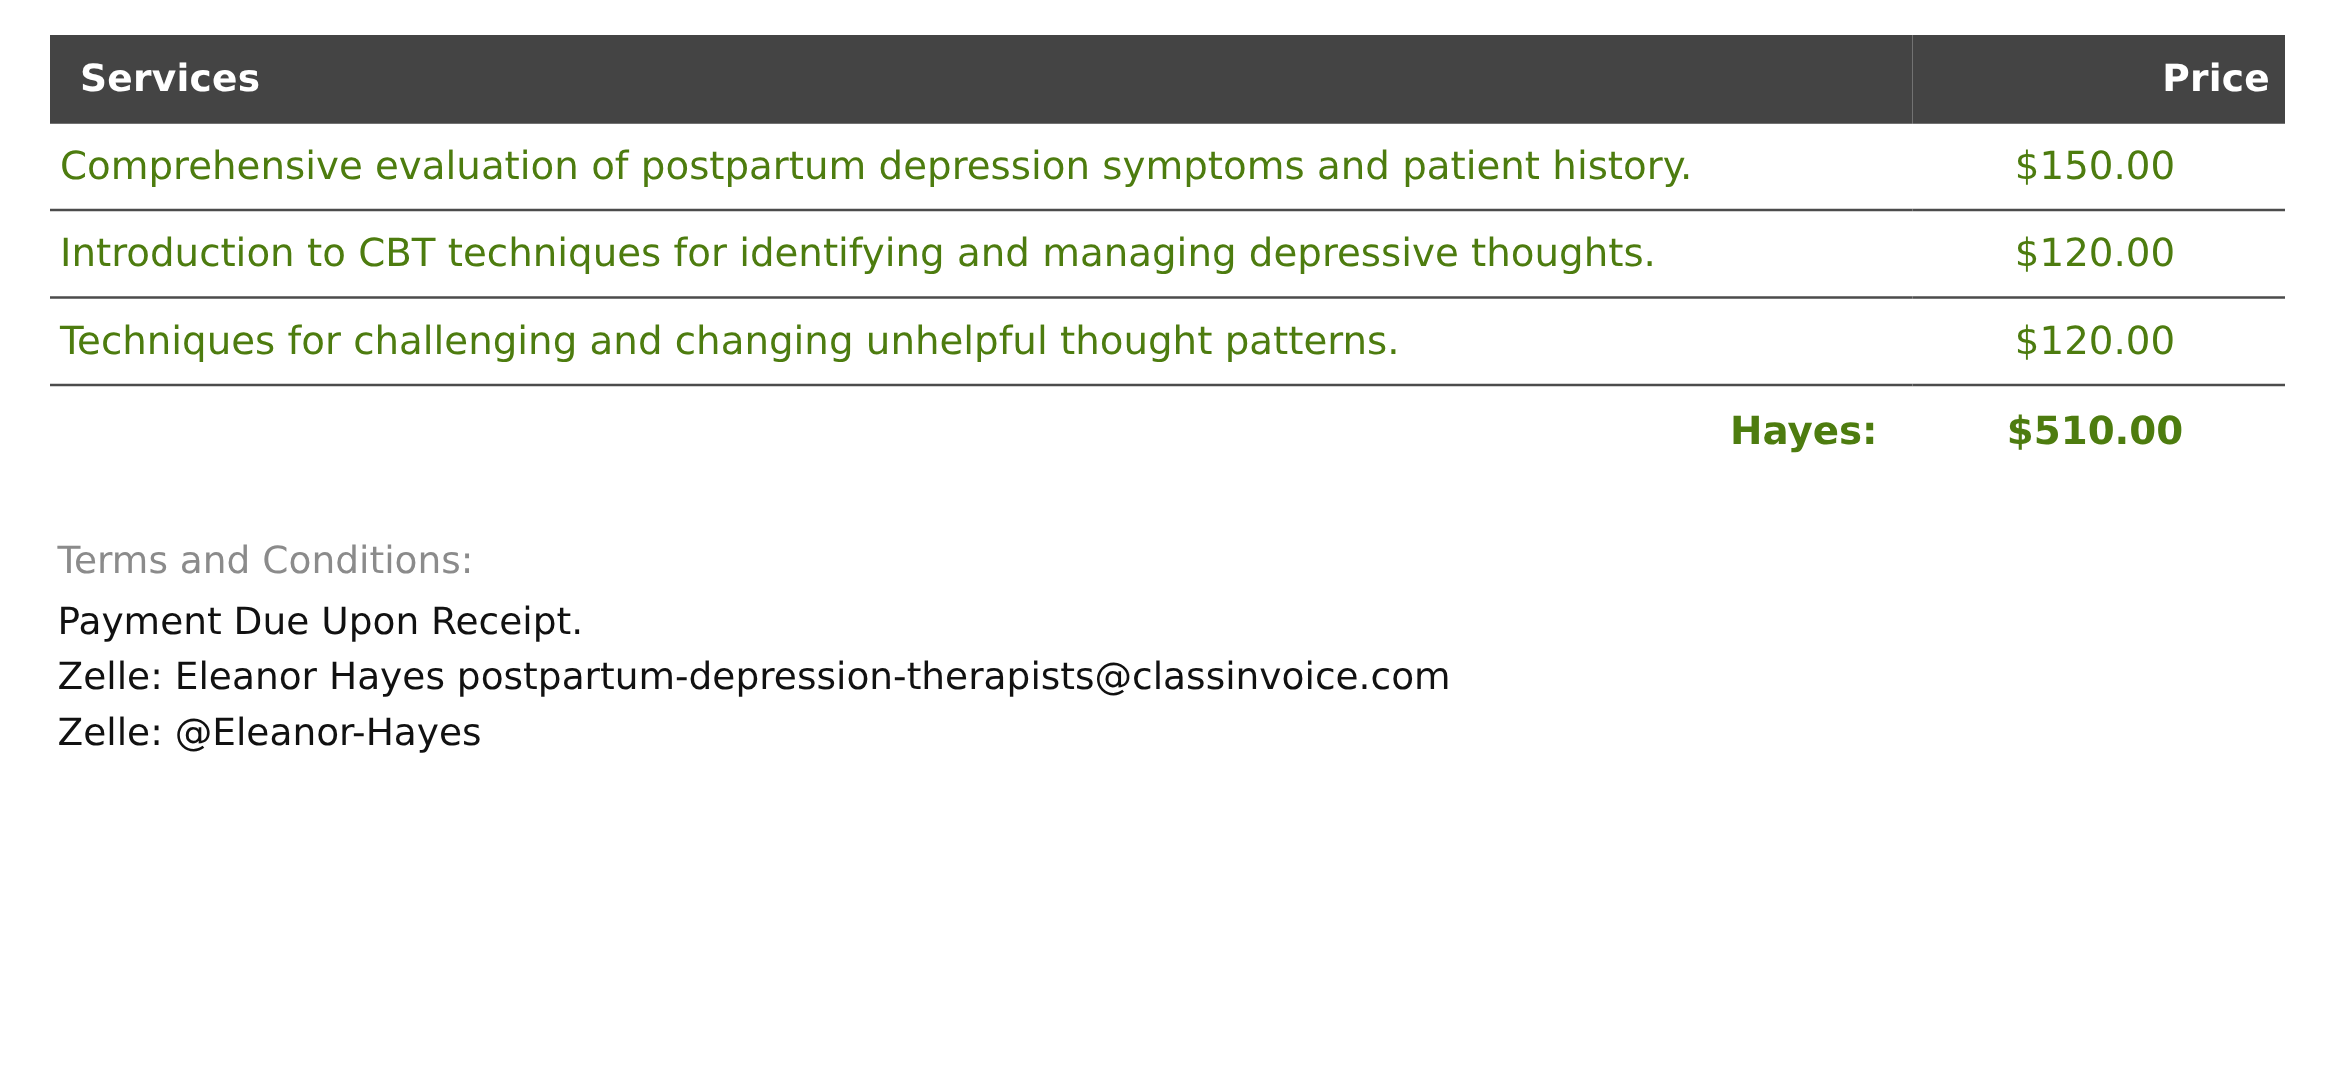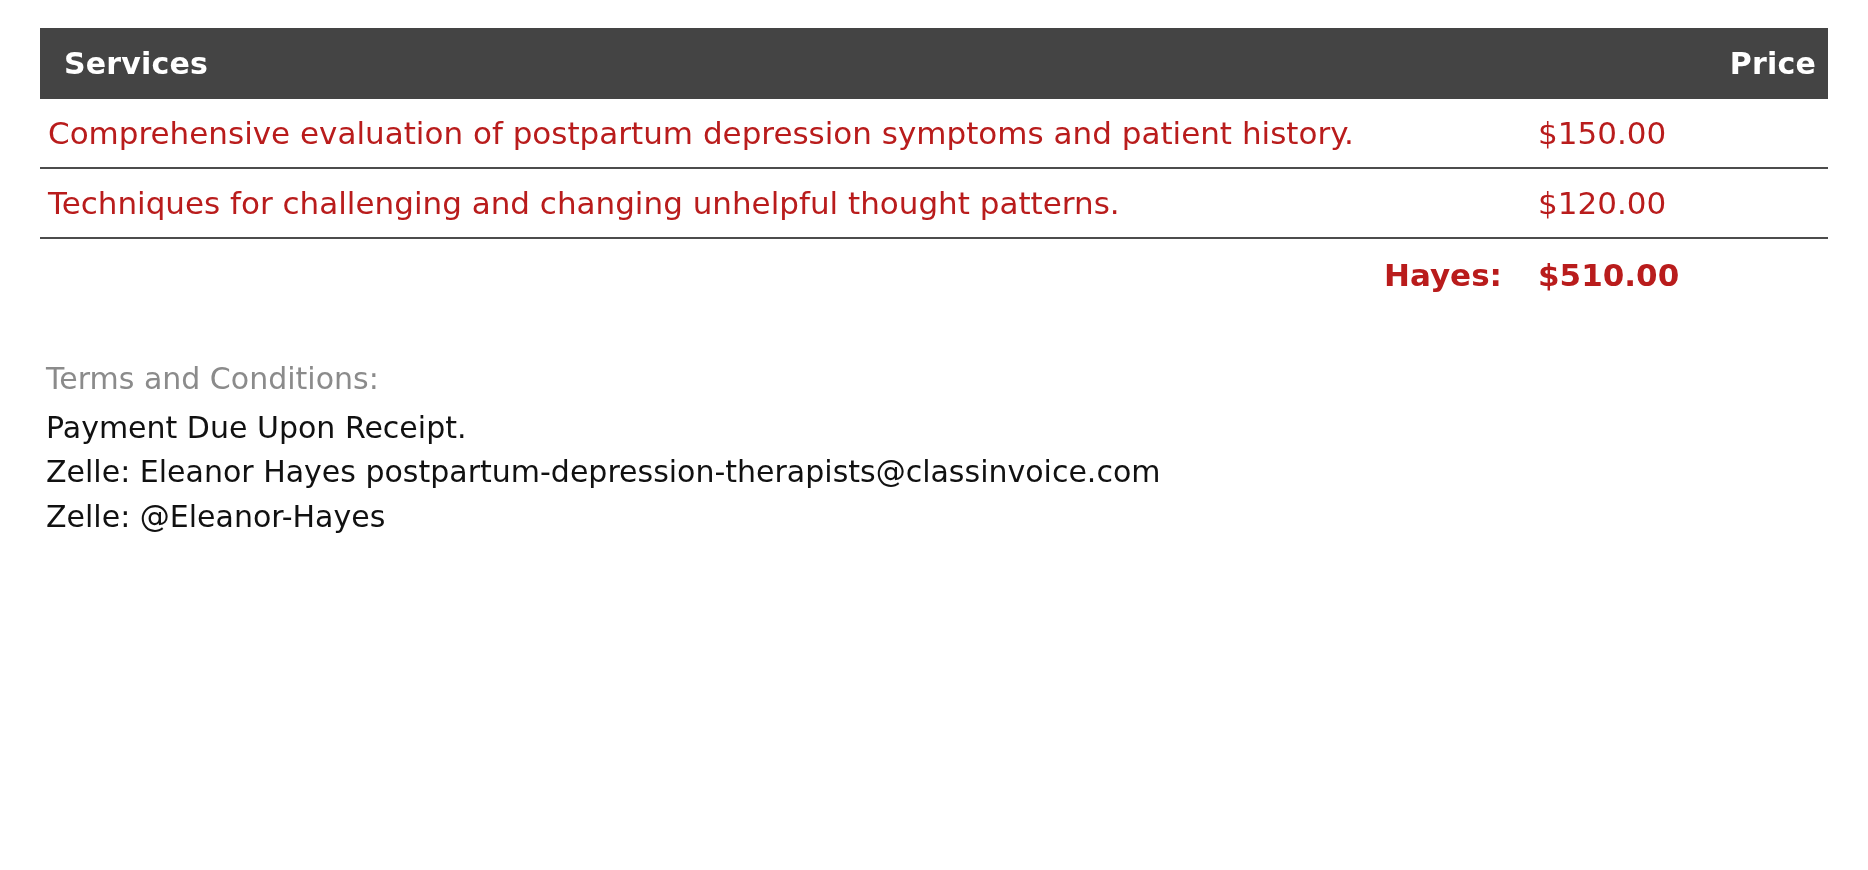--- a/index.html
+++ b/index.html
@@ -41,24 +41,24 @@
     padding-right: 12px;
   }
   .col-service { width: 1490px; }
   .col-price { width: 298px; }
 
   .invoice-table tbody td {
     font-size: 31px;
     padding: 16px 8px 16px 8px;
     border-bottom: 2px solid #4c4c4c;
     vertical-align: middle;
-    color: #b91c1c;
+    color: #4d7c0f;
   }
   .invoice-table tbody td.price-cell {
-    text-align: left;
+    text-align: center;
     padding-right: 14px;
     white-space: nowrap;
   }
   .invoice-table tbody tr.total-row td {
     border-bottom: none;
     font-weight: bold;
     font-size: 31px;
     padding-top: 18px;
   }
   .invoice-table tbody tr.total-row td.total-label {
@@ -96,20 +96,24 @@
         <th>Services</th>
         <th class="price-col">Price</th>
       </tr>
     </thead>
     <tbody>
       <tr>
         <td>Comprehensive evaluation of postpartum depression symptoms and patient history.</td>
         <td class="price-cell">$150.00</td>
       </tr>
       <tr>
+        <td>Introduction to CBT techniques for identifying and managing depressive thoughts.</td>
+        <td class="price-cell">$120.00</td>
+      </tr>
+      <tr>
         <td>Techniques for challenging and changing unhelpful thought patterns.</td>
         <td class="price-cell">$120.00</td>
       </tr>
       <tr class="total-row">
         <td class="total-label">Hayes:</td>
         <td class="price-cell">$510.00</td>
       </tr>
     </tbody>
   </table>
 

